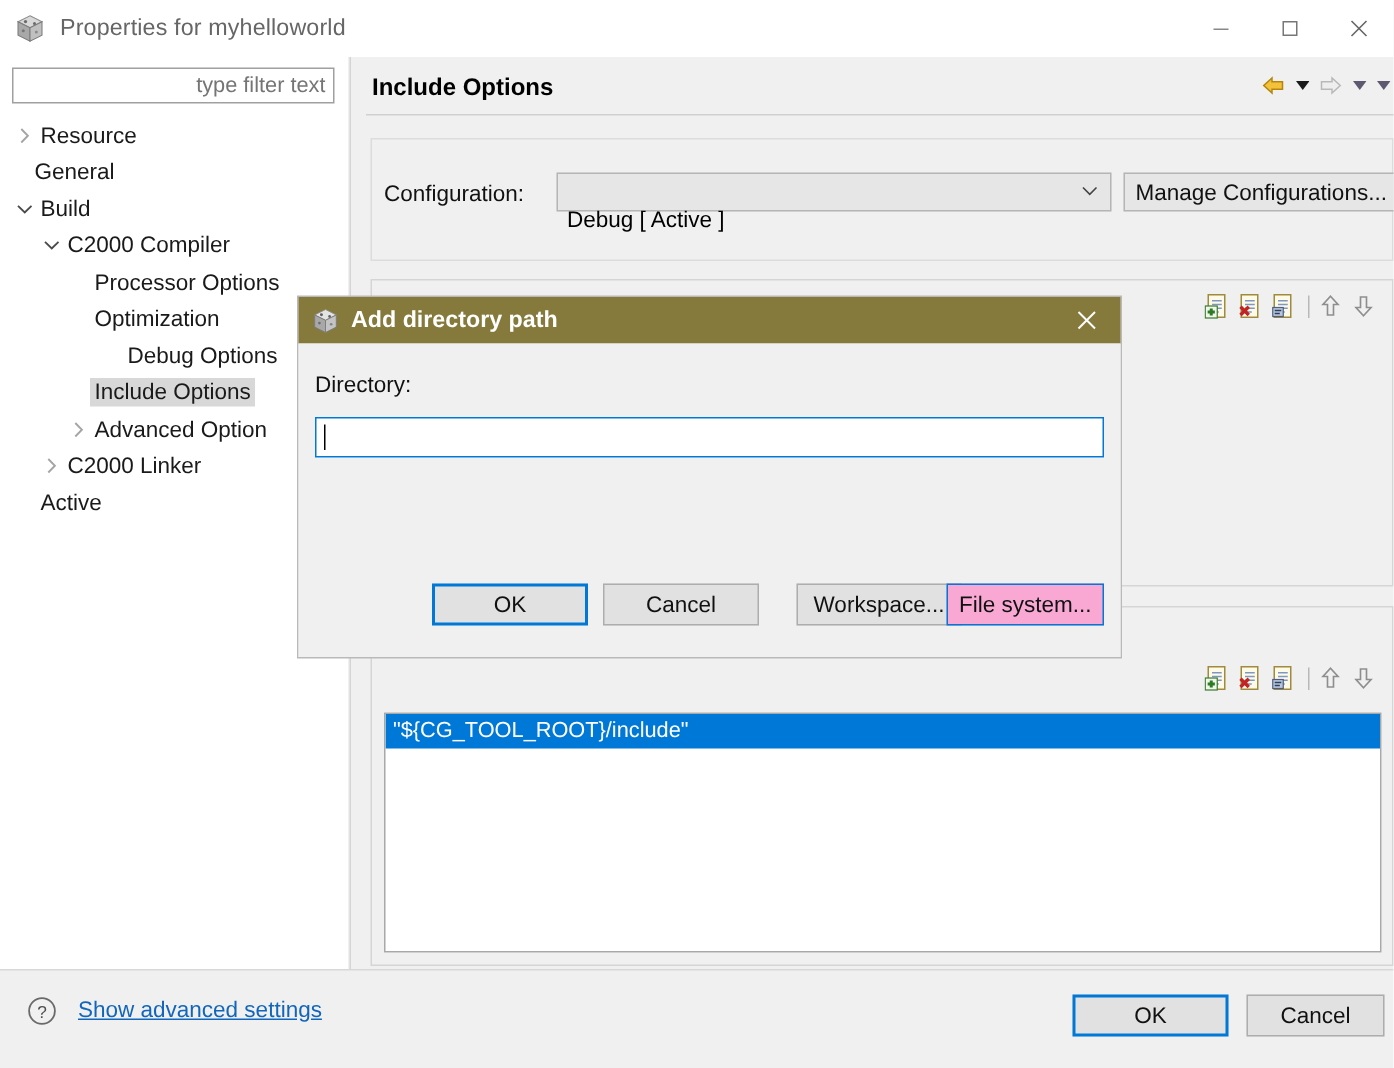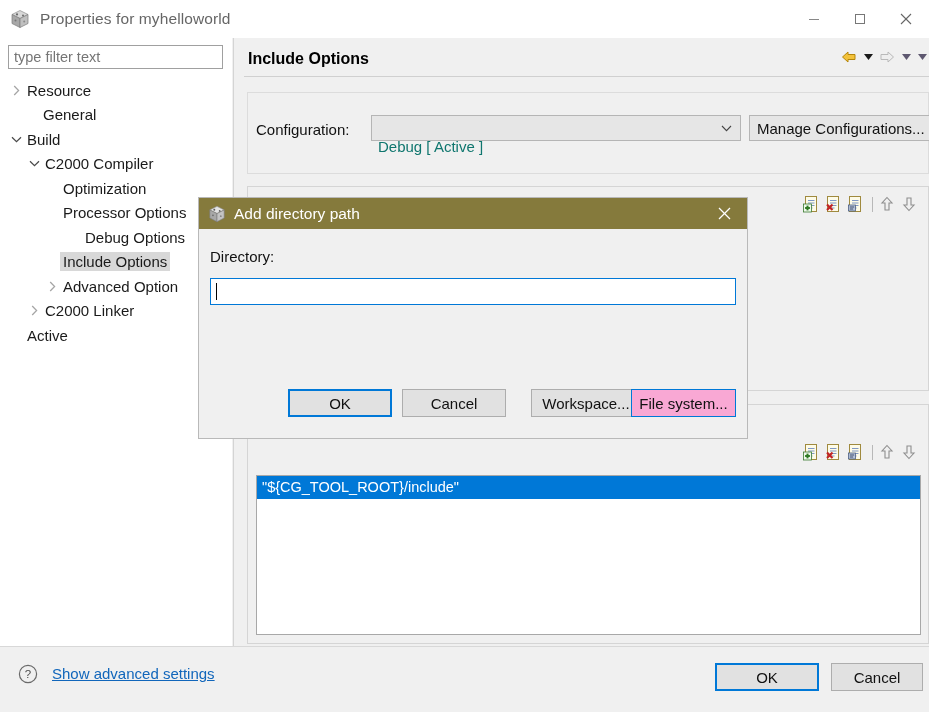--- a/index.html
+++ b/index.html
@@ -59,20 +59,21 @@
   #filter-box {
     position: absolute; left: 8px; top: 7px;
     width: 215px; height: 24px;
     border: 1px solid #a0a0a0;
     background: #ffffff;
     font-family: "Liberation Sans", sans-serif;
     font-size: 14.5px;
     color: #0f172a;
     padding: 0 5px;
     outline: none;
+    text-align: right;
   }
   #tree {
     position: absolute; left: 0; top: 40px;
     width: 232px;
   }
   .tree-row {
     height: 24.5px;
     display: flex; align-items: center;
     font-size: 15px;
     color: #1a1a1a;
@@ -139,21 +140,21 @@
     font-size: 15px; color: #111111;
   }
   #config-combo {
     position: absolute; left: 123px; top: 22px;
     width: 370px; height: 26px;
     border: 1px solid #b5b5b5;
     background: #e6e6e6;
     display: flex; align-items: center;
   }
   #config-combo-text {
-    font-size: 15px; color: #0f766e; margin-left: 6px; white-space: nowrap; margin-top: 36px;
+    font-size: 15px; color: #000000; margin-left: 6px; white-space: nowrap; margin-top: 36px;
   }
   #config-combo-caret {
     margin-left: auto; margin-right: 8px; font-size: 10px; color: #333333;
   }
   #manage-btn {
     position: absolute; left: 501px; top: 22px;
     width: 230px; height: 26px;
     border: 1px solid #b5b5b5;
     background: #e6e6e6;
     display: flex; align-items: center;
@@ -247,21 +248,21 @@
   #dialog {
     position: absolute; left: 199px; top: 198px;
     width: 548px; height: 240px;
     background: #f0f0f0;
     box-shadow: 0 0 0 1px #b9b9b9;
   }
   #dlg-title {
     position: absolute; left: 0; top: 0;
     width: 548px; height: 31px;
     background: #857a3c;
-    display: flex; align-items: center;
+    display: flex; align-items: center; font-weight: bold;
   }
   #dlg-icon { margin-left: 9px; width: 18px; height: 18px; position: relative; flex: none; }
   #dlg-title-text {
     margin-left: 8px; font-size: 15.5px; color: #ffffff; white-space: nowrap;
   }
   #dlg-close {
     margin-left: auto; margin-right: 12px;
     width: 22px; height: 22px;
     display: flex; align-items: center; justify-content: center;
     color: #ffffff;
@@ -353,21 +354,21 @@
       <input id="filter-box" type="text" placeholder="type filter text" style="">
       <div id="tree">
           <div class="tree-row" style="padding-left: 8px;">
             <span class="tree-arrow">
               <svg width="7" height="11" viewBox="0 0 7 11">
                 <polyline points="1.2,1 5.6,5.5 1.2,10" fill="none" stroke="#a5a5a5" stroke-width="1.25"></polyline>
               </svg>
             </span>
             <span class="tree-label">Resource</span>
           </div>
-          <div class="tree-row" style="padding-left: 24px; text-align: center;">
+          <div class="tree-row" style="padding-left: 4px; text-align: center;">
             <span class="tree-arrow"></span>
             <span class="tree-label">General</span>
           </div>
           <div class="tree-row" style="padding-left: 8px;">
             <span class="tree-arrow">
               <svg width="11" height="7" viewBox="0 0 11 7">
                 <polyline points="1,1.2 5.5,5.6 10,1.2" fill="none" stroke="#4a4a4a" stroke-width="1.25"></polyline>
               </svg>
             </span>
             <span class="tree-label">Build</span>
@@ -375,25 +376,25 @@
           <div class="tree-row" style="padding-left: 26px;">
             <span class="tree-arrow">
               <svg width="11" height="7" viewBox="0 0 11 7">
                 <polyline points="1,1.2 5.5,5.6 10,1.2" fill="none" stroke="#4a4a4a" stroke-width="1.25"></polyline>
               </svg>
             </span>
             <span class="tree-label">C2000 Compiler</span>
           </div>
           <div class="tree-row" style="padding-left: 44px;">
             <span class="tree-arrow"></span>
-            <span class="tree-label">Optimization</span>
+            <span class="tree-label">Processor Options</span>
           </div>
           <div class="tree-row" style="padding-left: 44px;">
             <span class="tree-arrow"></span>
-            <span class="tree-label">Processor Options</span>
+            <span class="tree-label">Optimization</span>
           </div>
           <div class="tree-row" style="padding-left: 66px;">
             <span class="tree-arrow"></span>
             <span class="tree-label">Debug Options</span>
           </div>
           <div class="tree-row sel" style="padding-left: 44px;">
             <span class="tree-arrow"></span>
             <span class="tree-label">Include Options</span>
           </div>
           <div class="tree-row" style="padding-left: 44px;">

